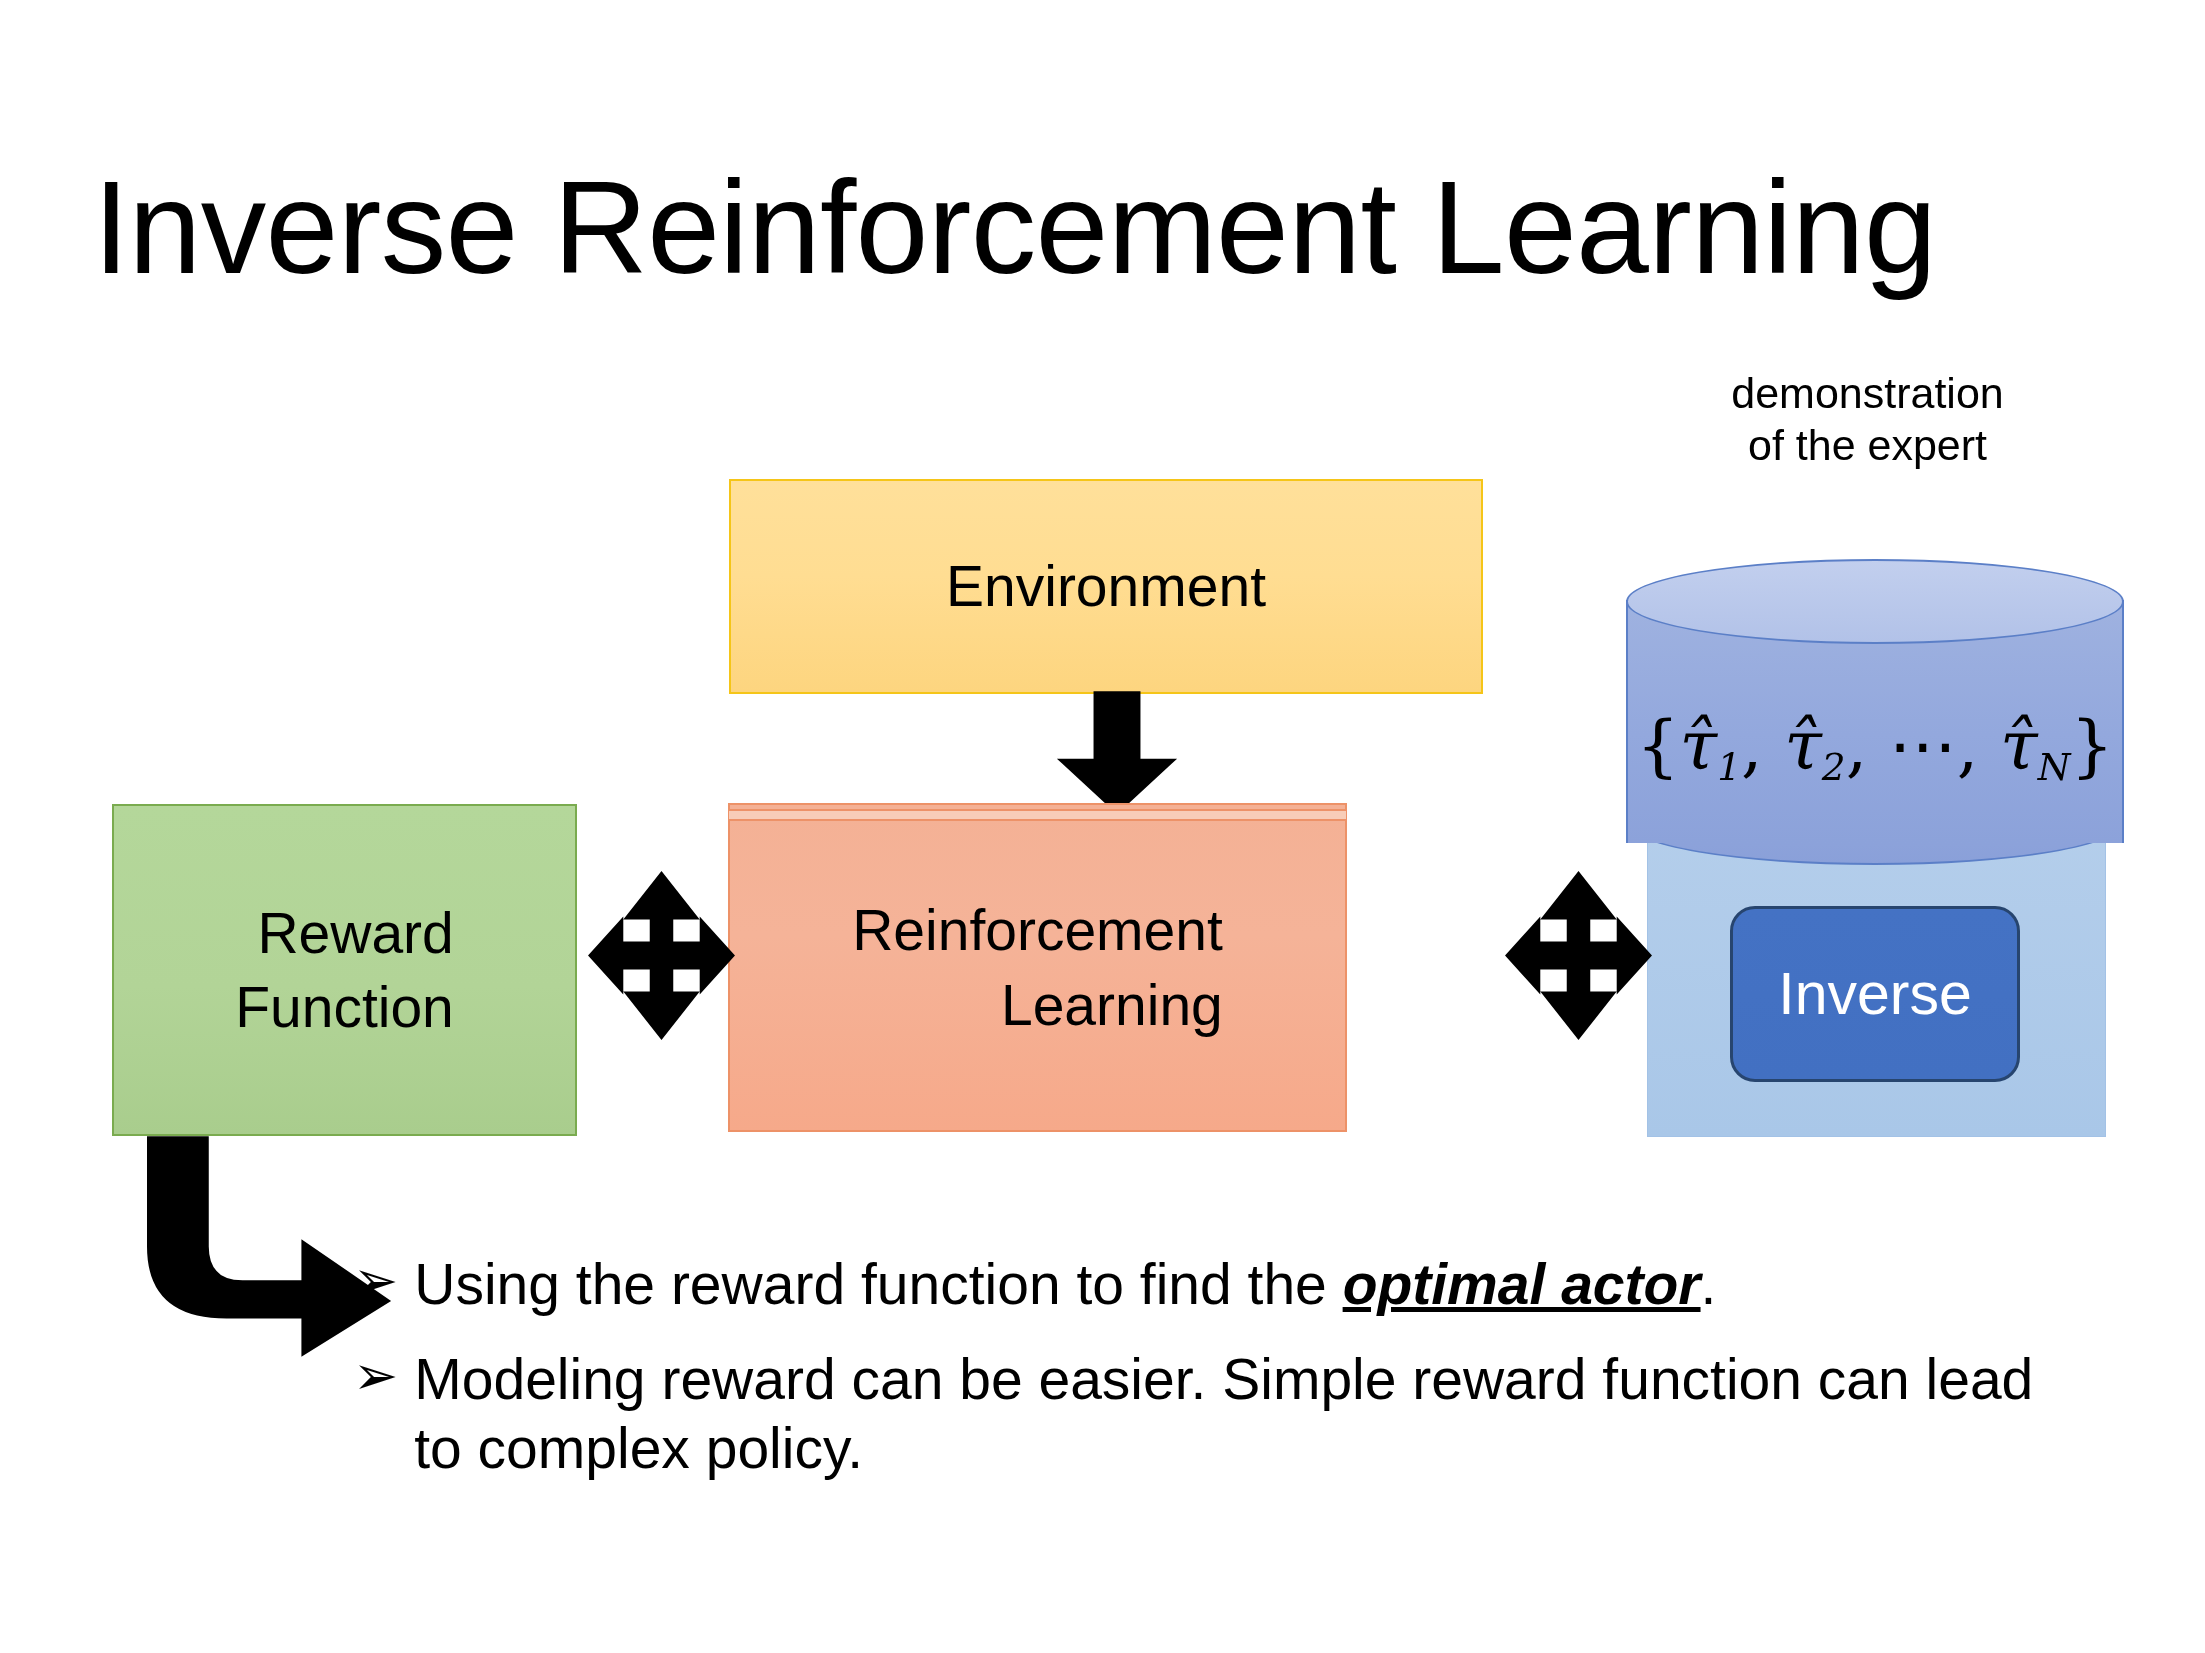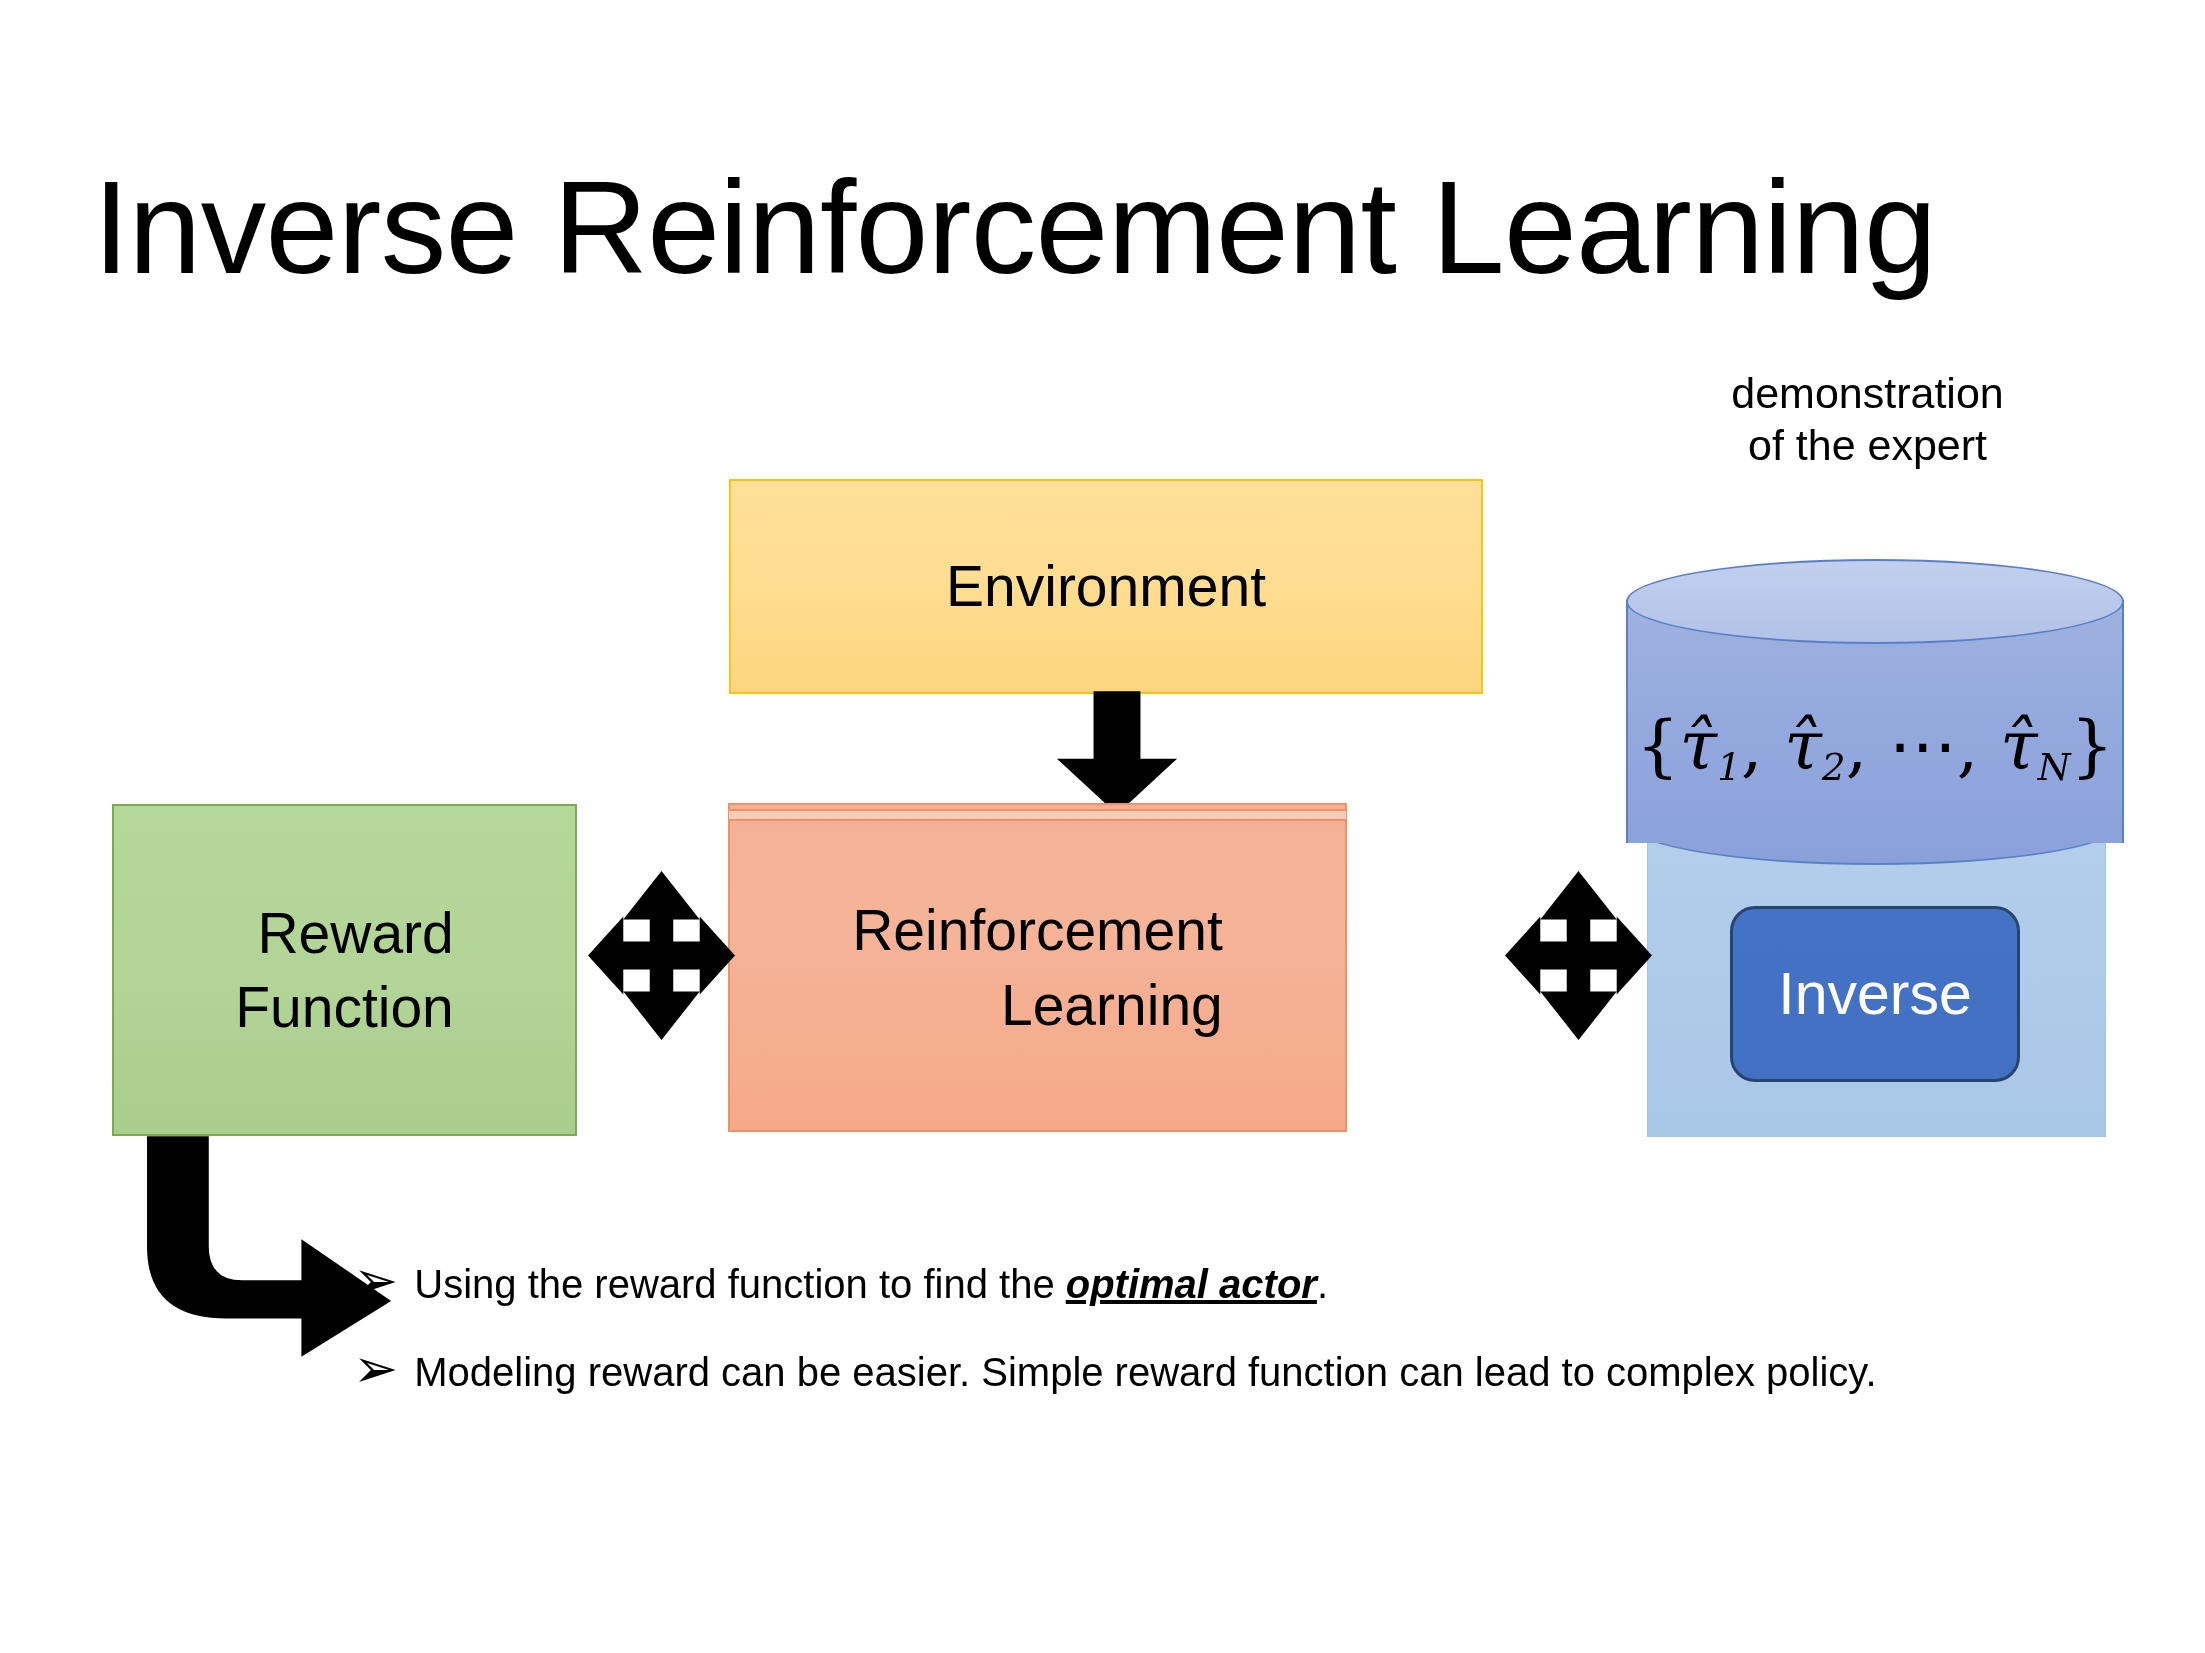--- a/index.html
+++ b/index.html
@@ -103,21 +103,21 @@
   #arrow-right-pair{left:1505px;top:871px;width:147px;height:169px;}
   #arrow-elbow{left:147px;top:1136px;width:250px;height:221px;}
 
   
   #bullets{position:absolute;left:353px;top:1250px;width:1691px;}
   .bullet{display:flex;align-items:flex-start;margin-bottom:25px;}
   .bullet .marker{
     font-size:54px;line-height:1.16;margin-right:16px;flex:0 0 auto;
     font-family:"DejaVu Sans", sans-serif;
   }
-  .bullet .text{font-size:40px;line-height:1.22;margin-top:10px;}
+  .bullet .text{font-size:57px;line-height:1.22;}
   .em-underline{font-weight:bold;font-style:italic;text-decoration:underline;}
 </style>
 </head>
 <body>
 
 <div class="slide">
 
   <div id="slide-title">Inverse Reinforcement Learning</div>
 
   <div class="box" id="env-box">

